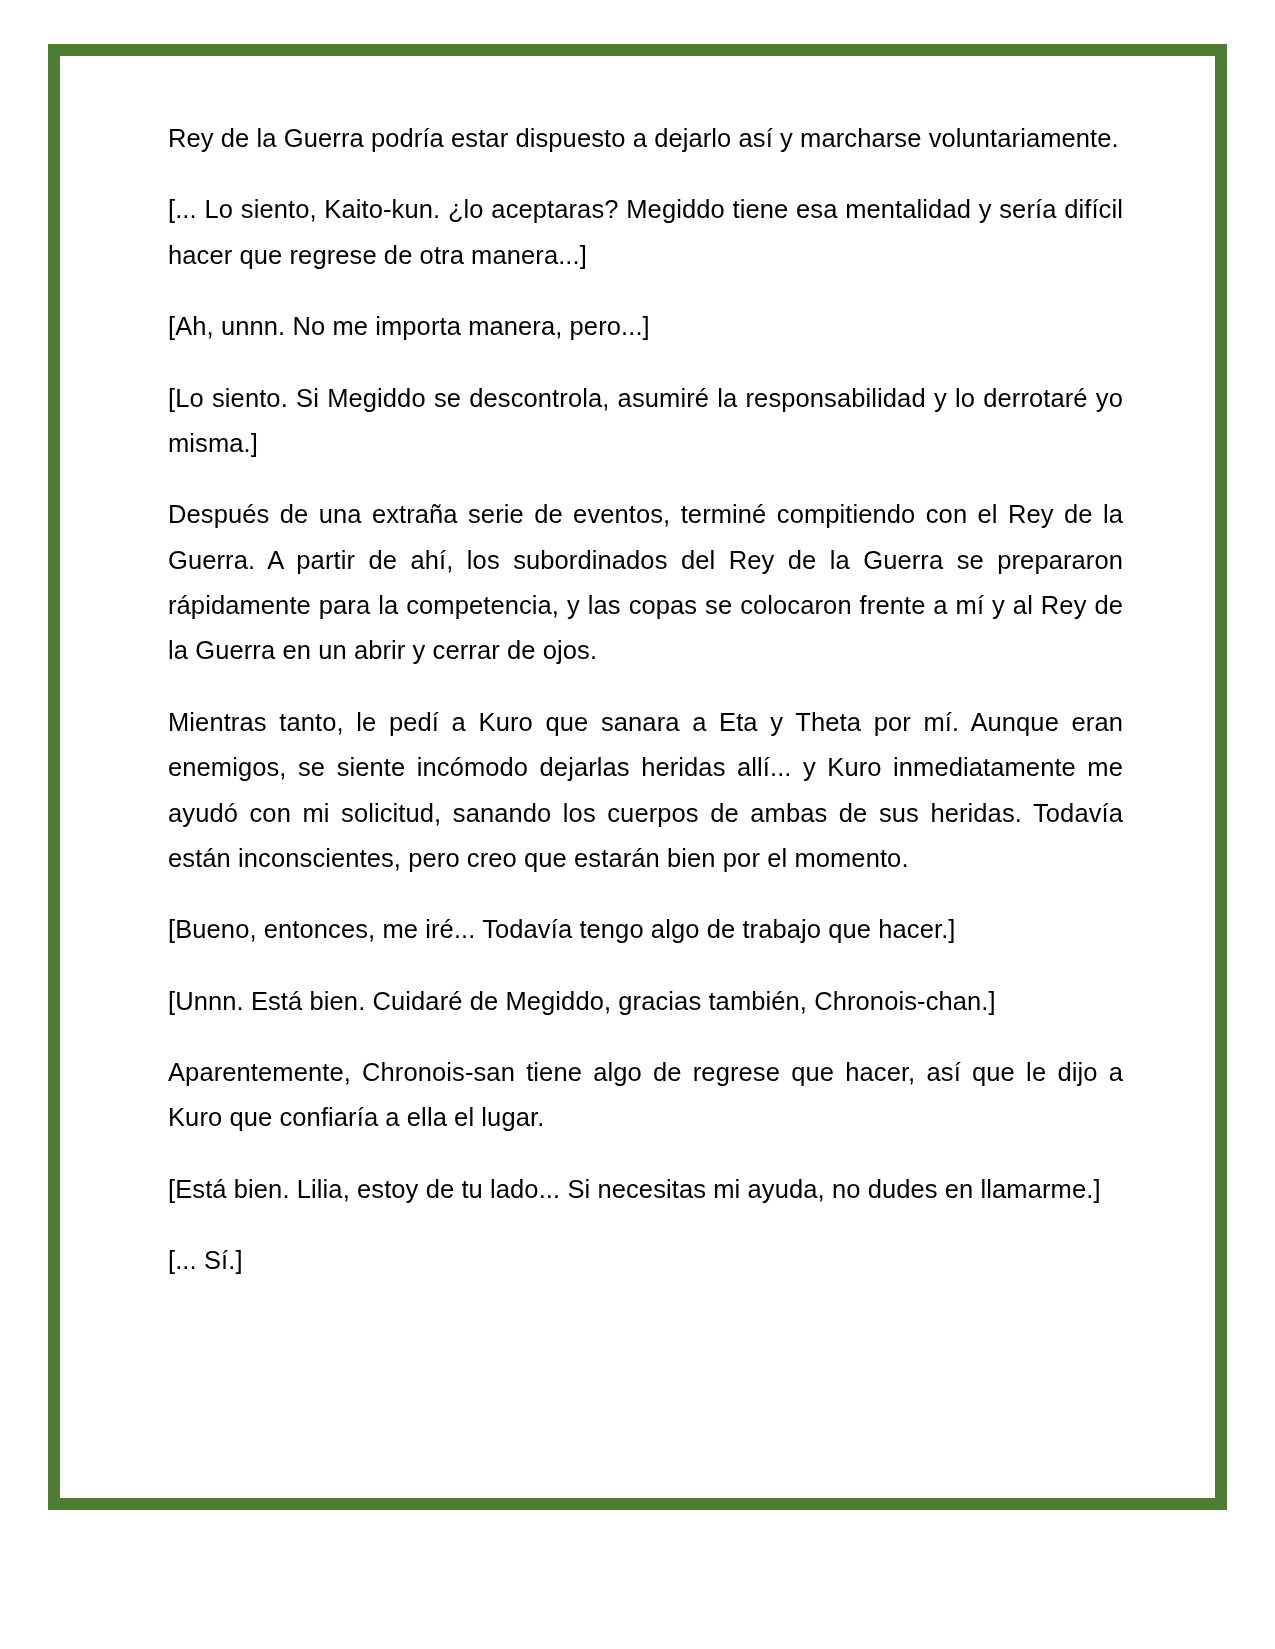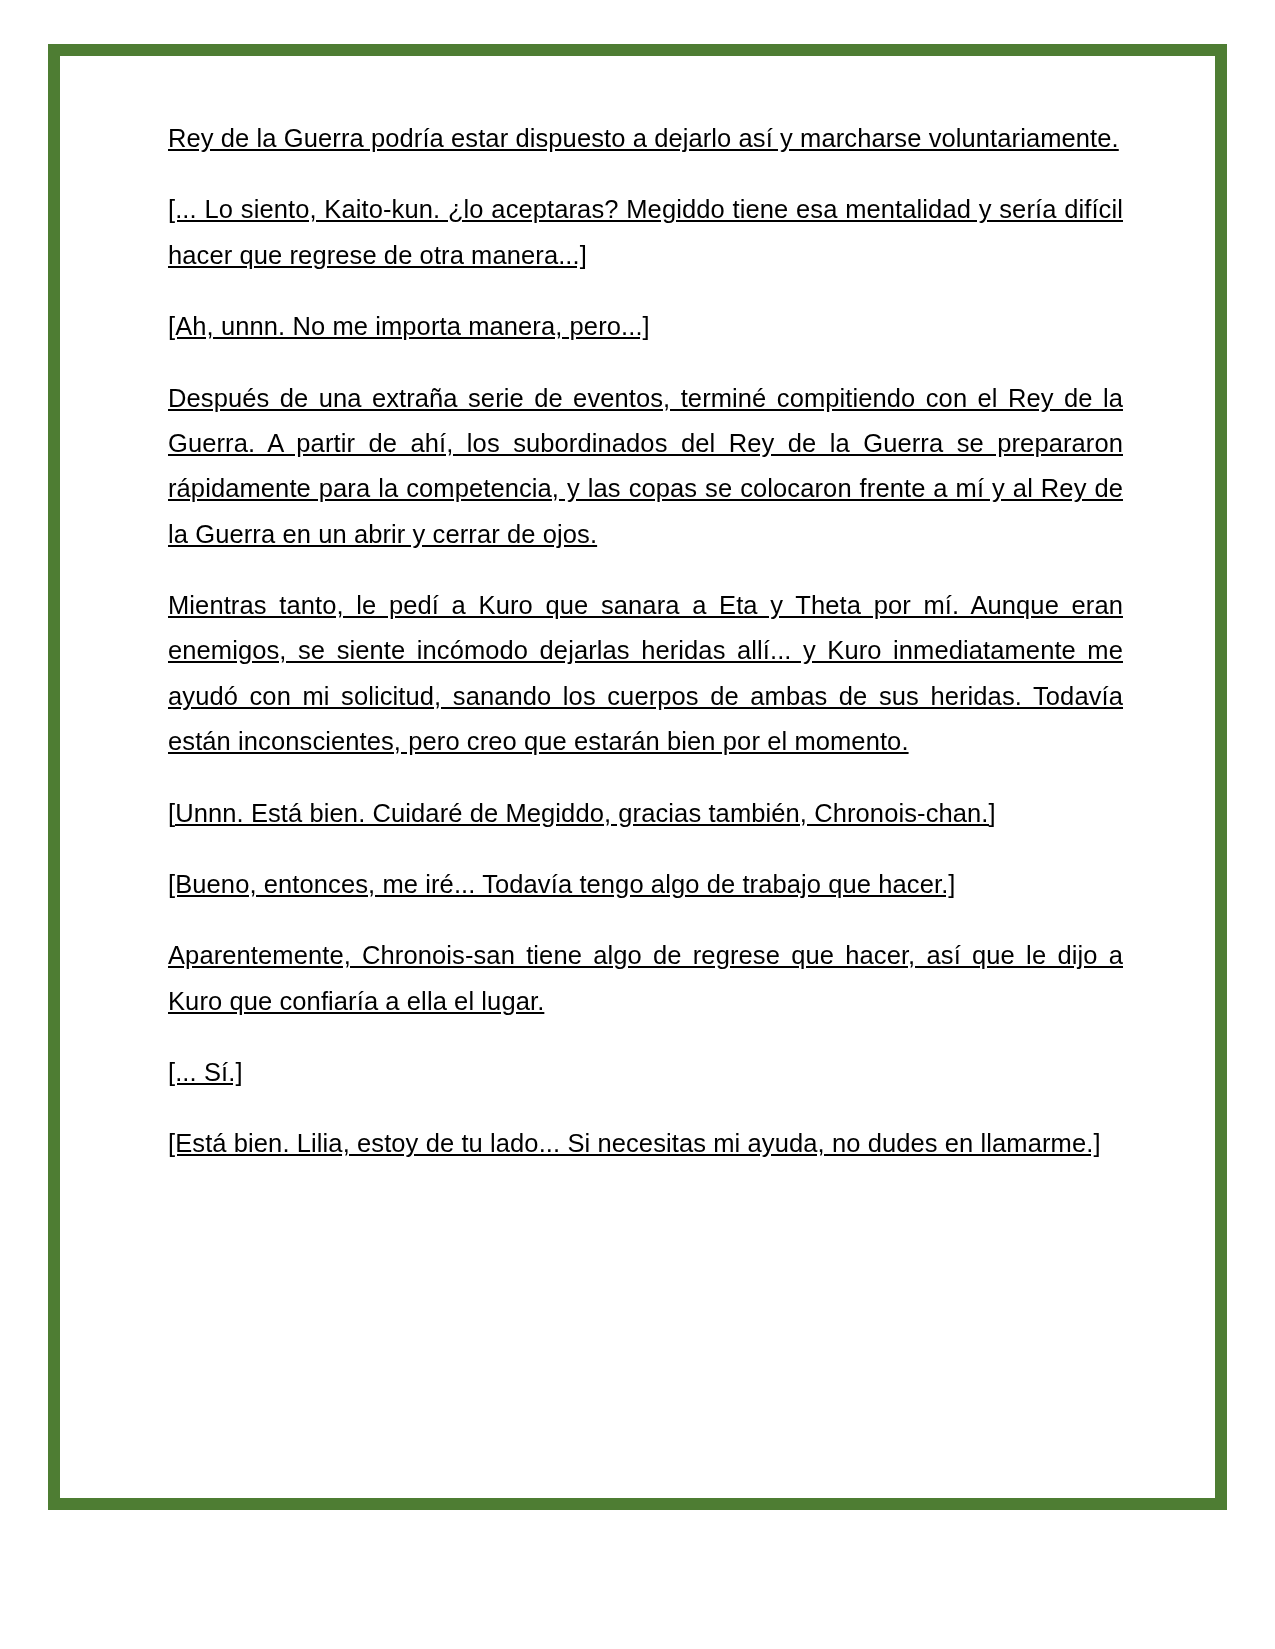--- a/index.html
+++ b/index.html
@@ -29,21 +29,20 @@
     top: 0;
     right: 0;
     bottom: 0;
     background: #ffffff;
     box-sizing: border-box;
     padding: 60px 92px 40px 108px;
     overflow: hidden;
   }
   .doc-body {
     display: block;
-    text-decoration: underline;
   }
   .para {
     margin: 0 0 26px 0;
     font-size: 25.5px;
     line-height: 1.78;
     color: #000000;
     text-align: justify;
     text-justify: inter-word;
     letter-spacing: 0.1px;
   }
@@ -54,22 +53,23 @@
 </style>
 </head>
 <body>
 
 <div class="page-frame">
   <div class="page-inner">
     <div class="doc-body">
       <p class="para">Rey de la Guerra podría estar dispuesto a dejarlo así y marcharse voluntariamente.</p>
       <p class="para">[... Lo siento, Kaito-kun. ¿lo aceptaras? Megiddo tiene esa mentalidad y sería difícil hacer que regrese de otra manera...]</p>
       <p class="para">[Ah, unnn. No me importa manera, pero...]</p>
+      <p class="para">[Lo siento. Si Megiddo se descontrola, asumiré la responsabilidad y lo derrotaré yo misma.]</p>
       <p class="para">Después de una extraña serie de eventos, terminé compitiendo con el Rey de la Guerra. A partir de ahí, los subordinados del Rey de la Guerra se prepararon rápidamente para la competencia, y las copas se colocaron frente a mí y al Rey de la Guerra en un abrir y cerrar de ojos.</p>
       <p class="para">Mientras tanto, le pedí a Kuro que sanara a Eta y Theta por mí. Aunque eran enemigos, se siente incómodo dejarlas heridas allí... y Kuro inmediatamente me ayudó con mi solicitud, sanando los cuerpos de ambas de sus heridas. Todavía están inconscientes, pero creo que estarán bien por el momento.</p>
+      <p class="para">[Bueno, entonces, me iré... Todavía tengo algo de trabajo que hacer.]</p>
       <p class="para">[Unnn. Está bien. Cuidaré de Megiddo, gracias también, Chronois-chan.]</p>
-      <p class="para">[Bueno, entonces, me iré... Todavía tengo algo de trabajo que hacer.]</p>
       <p class="para">Aparentemente, Chronois-san tiene algo de regrese que hacer, así que le dijo a Kuro que confiaría a ella el lugar.</p>
+      <p class="para">[Está bien. Lilia, estoy de tu lado... Si necesitas mi ayuda, no dudes en llamarme.]</p>
       <p class="para">[... Sí.]</p>
-      <p class="para">[Está bien. Lilia, estoy de tu lado... Si necesitas mi ayuda, no dudes en llamarme.]</p>
     </div>
   </div>
 </div>
 
 </body></html>

